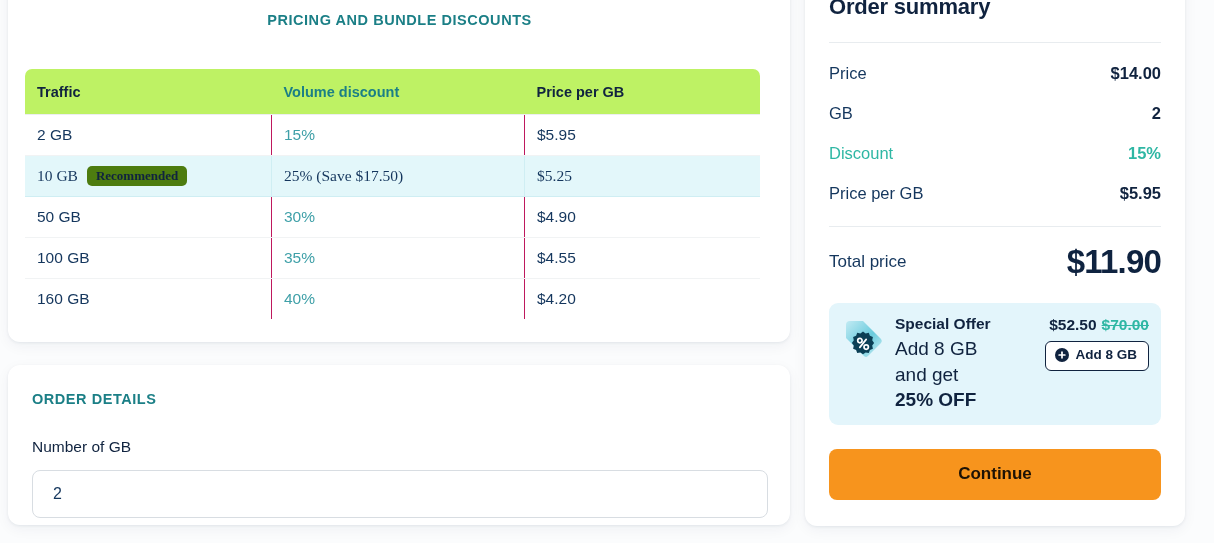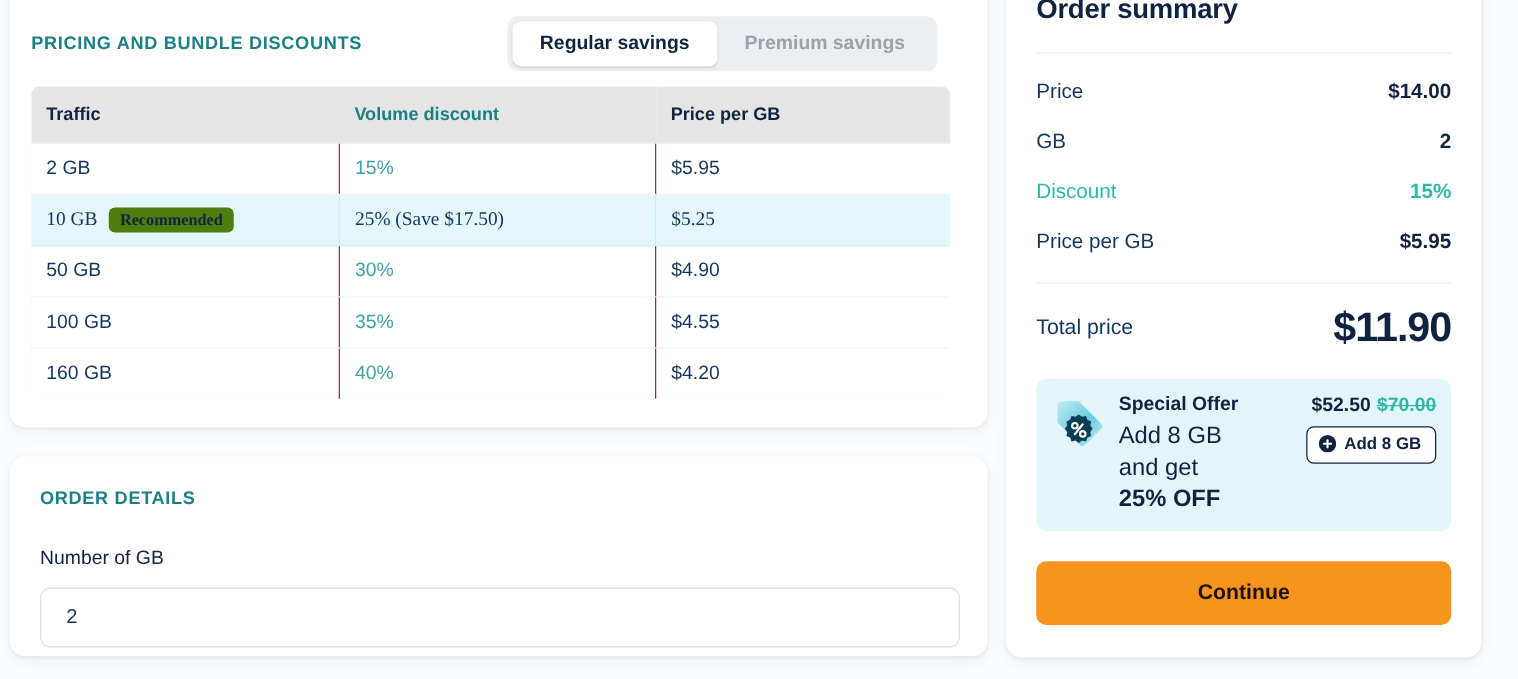--- a/index.html
+++ b/index.html
@@ -43,20 +43,21 @@
     padding-top: 44px;
     position: relative;
   }
 
   .pricing-head {
     display: flex;
     align-items: center;
     justify-content: space-between;
     padding: 0 0 0 1px;
     height: 46px;
+    flex-direction: column;
   }
 
   .section-title {
     font-size: 14.5px;
     font-weight: 700;
     letter-spacing: 0.55px;
     color: #1b7f86;
     text-transform: uppercase;
     white-space: nowrap;
   }
@@ -93,21 +94,21 @@
   .ptable {
     width: 736px;
     margin-top: 10px;
     border-collapse: collapse;
     border: 1px solid #eceef0;
     border-radius: 8px;
     overflow: hidden;
     table-layout: fixed;
   }
   .ptable thead th {
-    background: #e5e5e5;
+    background: #bef264;
     text-align: left;
     font-size: 14.5px;
     font-weight: 700;
     color: #1b7f86;
     padding: 14px 10px 14px 12px;
     border-bottom: 1px solid #eceef0;
     height: 46px;
   }
   .ptable thead th.col-traffic { color: #10233f; width: 247px; }
   .ptable thead th.col-discount { width: 253px; }
@@ -308,24 +309,20 @@
 
 <div class="page">
 
   <div class="left-col">
 
     <div class="card pricing-card">
 
       <div class="pricing-head">
         <div class="section-title">PRICING AND BUNDLE DISCOUNTS</div>
 
-        <div class="tabs">
-          <button class="tab active">Regular savings</button>
-          <button class="tab">Premium savings</button>
-        </div>
       </div>
 
       <table class="ptable">
         <thead>
           <tr>
             <th class="col-traffic">Traffic</th>
             <th class="col-discount">Volume discount</th>
             <th class="col-price">Price per GB</th>
           </tr>
         </thead>

